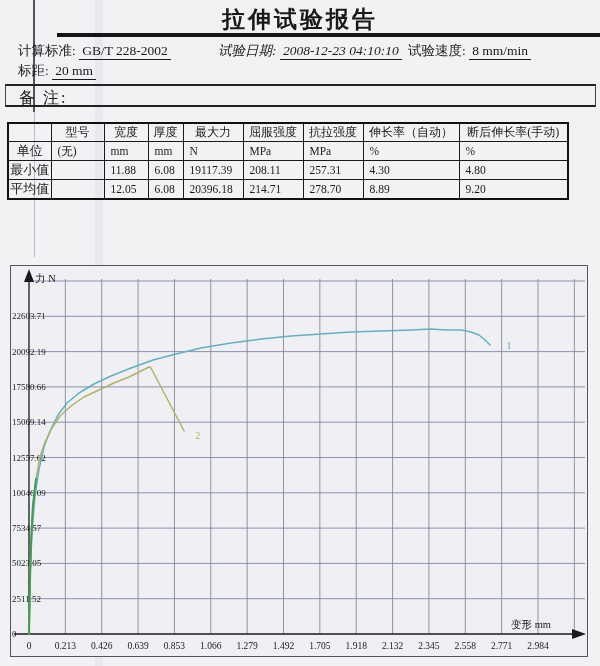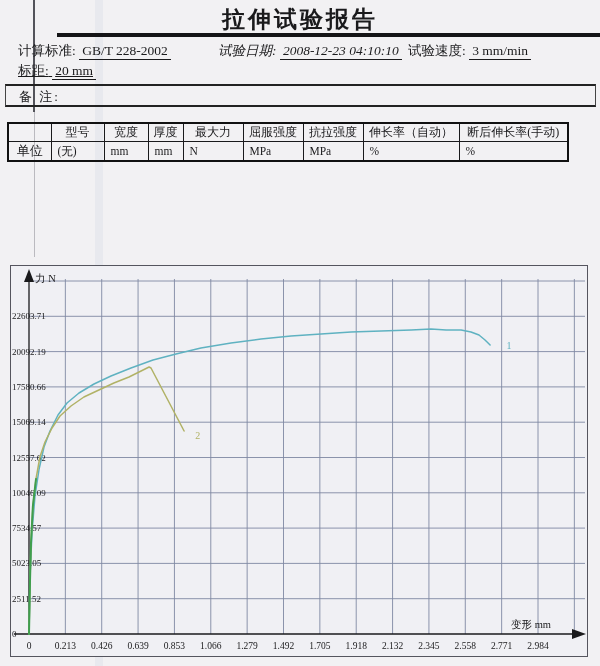--- a/index.html
+++ b/index.html
@@ -26,29 +26,29 @@
   }
   .title-rule{
     position:absolute;top:33px;left:57px;right:0;height:4px;
     background:#141416;
   }
   .hfield{position:absolute;top:42px;font-size:13.5px;white-space:nowrap;}
   .hfield .val{border-bottom:1px solid #1a1a1c;padding:0 3px 1px 3px;text-align:center;}
   .f1{left:18px;}
   .f2{left:218px;font-style:italic;}
   .f3{left:408px;}
-  .f4{top:62px;left:18px;text-decoration:underline;}
+  .f4{top:62px;left:18px;}
 
   .remark-box{
     position:absolute;top:84px;left:5px;width:589px;height:19px;
     border-top:2px solid #222;border-bottom:2px solid #222;
     border-left:1px solid #444;border-right:1px solid #444;
   }
   .remark-label{
-    position:absolute;left:13px;top:2px;font-size:13px;letter-spacing:2px;
+    position:absolute;left:13px;top:2px;font-size:16px;letter-spacing:2px;
   }
 
   table.results{
     position:absolute;top:122px;left:7px;
     border-collapse:collapse;
     table-layout:fixed;
     font-size:11.5px;
   }
   table.results th,table.results td{
     border:1px solid #1a1a1c;
@@ -85,21 +85,21 @@
   <div class="hfield f1">
     <span>计算标准:</span>
     <span class="val">GB/T 228-2002</span>
   </div>
   <div class="hfield f2">
     <span>试验日期:</span>
     <span class="val">2008-12-23 04:10:10</span>
   </div>
   <div class="hfield f3">
     <span>试验速度:</span>
-    <span class="val">3 mm/min</span>
+    <span class="val">8 mm/min</span>
   </div>
   <div class="hfield f4">
     <span>标距:</span>
     <span class="val">20 mm</span>
   </div>
 
   <div class="remark-box">
     <div class="remark-label">备  注:</div>
   </div>
 
@@ -132,20 +132,42 @@
         <tr>
           <td class="rowlabel">单位</td>
           <td>(无)</td>
           <td>mm</td>
           <td>mm</td>
           <td>N</td>
           <td>MPa</td>
           <td>MPa</td>
           <td>%</td>
           <td>%</td>
+        </tr>
+        <tr>
+          <td class="rowlabel">最小值</td>
+          <td></td>
+          <td>11.88</td>
+          <td>6.08</td>
+          <td>19117.39</td>
+          <td>208.11</td>
+          <td>257.31</td>
+          <td>4.30</td>
+          <td>4.80</td>
+        </tr>
+        <tr>
+          <td class="rowlabel">平均值</td>
+          <td></td>
+          <td>12.05</td>
+          <td>6.08</td>
+          <td>20396.18</td>
+          <td>214.71</td>
+          <td>278.70</td>
+          <td>8.89</td>
+          <td>9.20</td>
         </tr>
       </tbody>
   </table>
 
   <div class="chart-wrap">
     <svg id="chart-svg" width="576" height="390">
         <line x1="54.357142857142854" y1="13" x2="54.357142857142854" y2="368" stroke="#7f88a3" stroke-width="0.9"></line>
         <line x1="90.71428571428571" y1="13" x2="90.71428571428571" y2="368" stroke="#7f88a3" stroke-width="0.9"></line>
         <line x1="127.07142857142856" y1="13" x2="127.07142857142856" y2="368" stroke="#7f88a3" stroke-width="0.9"></line>
         <line x1="163.42857142857142" y1="13" x2="163.42857142857142" y2="368" stroke="#7f88a3" stroke-width="0.9"></line>

